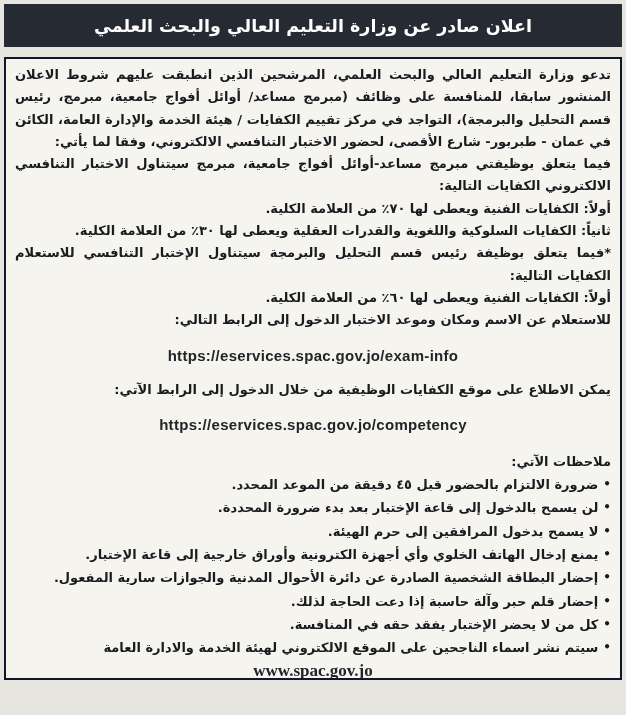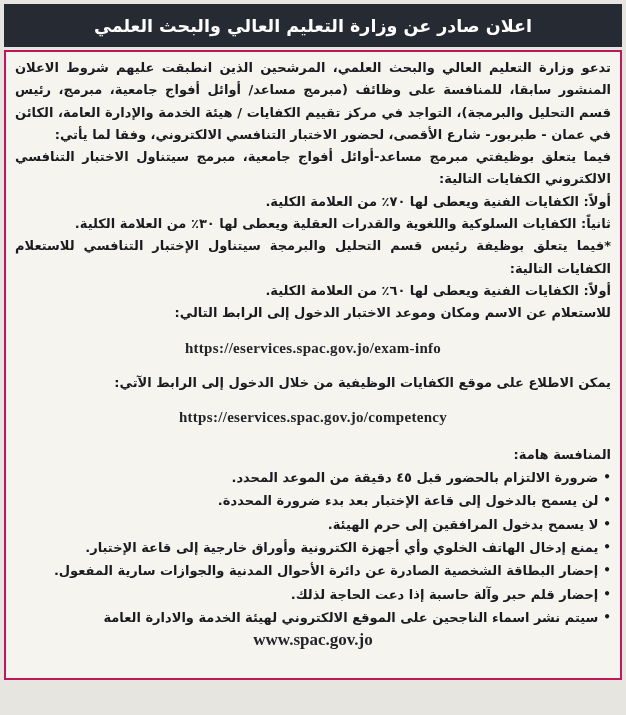--- a/index.html
+++ b/index.html
@@ -6,51 +6,51 @@
   body {
     width: 626px; height: 715px;
     background: #e7e5e0;
     font-family: "DejaVu Sans", sans-serif;
     overflow: hidden;
   }
   .frame {
     box-sizing: border-box;
     width: 626px; height: 684px;
     padding: 4px;
-    display: flex; flex-direction: column; gap: 3px;
+    display: flex; flex-direction: column; gap: 10px;
   }
   .header-box {
     flex: 0 0 auto;
     background: #262a33;
     color: #fdfdfd;
     text-align: center;
     font-weight: bold;
     font-size: 17.5px;
     line-height: 24px;
     padding: 10px 6px 9px;
   }
   .content-box {
     flex: 1 1 auto;
     box-sizing: border-box;
     background: #f6f4ef;
-    border: 2px solid #be185d;
+    border: 2px solid #0f172a;
     padding: 5px 9px 20px;
     direction: rtl;
     text-align: justify;
     color: #1a1b1f;
     font-weight: bold;
     font-size: 13px;
     line-height: 22.3px;
     overflow: hidden;
   }
   .para { margin: 0; }
   .url-line {
     direction: ltr;
     text-align: center;
-    font-family: Liberation Serif, serif;
+    font-family: Liberation Sans, sans-serif;
     font-weight: bold;
     font-size: 15px;
     line-height: 19px;
     letter-spacing: 0.3px;
     margin: 14px 0;
     color: #23242a;
   }
   .competency-line { margin-top: 7px; }
   .notes-title { margin-top: 17px; }
   .note { margin: 0; }
@@ -92,40 +92,43 @@
     <p class="para">أولاً: الكفايات الفنية ويعطى لها ٦٠٪ من العلامة الكلية.</p>
 
     <p class="para">للاستعلام عن الاسم ومكان وموعد الاختبار الدخول إلى الرابط التالي:</p>
 
     <div class="url-line">https://eservices.spac.gov.jo/exam-info</div>
 
     <p class="para competency-line">يمكن الاطلاع على موقع الكفايات الوظيفية من خلال الدخول إلى الرابط الآتي:</p>
 
     <div class="url-line">https://eservices.spac.gov.jo/competency</div>
 
-    <p class="para notes-title">المنافسة هامة:</p>
+    <p class="para notes-title">ملاحظات الآتي:</p>
 
     <div class="note">
       <span class="note-bullet">•</span><span>ضرورة الالتزام بالحضور قبل ٤٥ دقيقة من الموعد المحدد.</span>
     </div>
     <div class="note">
       <span class="note-bullet">•</span><span>لن يسمح بالدخول إلى قاعة الإختبار بعد بدء ضرورة المحددة.</span>
     </div>
     <div class="note">
       <span class="note-bullet">•</span><span>لا يسمح بدخول المرافقين إلى حرم الهيئة.</span>
     </div>
     <div class="note">
       <span class="note-bullet">•</span><span>يمنع إدخال الهاتف الخلوي وأي أجهزة الكترونية وأوراق خارجية إلى قاعة الإختبار.</span>
     </div>
     <div class="note">
       <span class="note-bullet">•</span><span>إحضار البطاقة الشخصية الصادرة عن دائرة الأحوال المدنية والجوازات سارية المفعول.</span>
     </div>
     <div class="note">
       <span class="note-bullet">•</span><span>إحضار قلم حبر وآلة حاسبة إذا دعت الحاجة لذلك.</span>
     </div>
     <div class="note">
+      <span class="note-bullet">•</span><span>كل من لا يحضر الإختبار يفقد حقه في المنافسة.</span>
+    </div>
+    <div class="note">
       <span class="note-bullet">•</span><span>سيتم نشر اسماء الناجحين على الموقع الالكتروني لهيئة الخدمة والادارة العامة</span>
     </div>
 
     <div class="footer-site">www.spac.gov.jo</div>
 
   </div>
 </div>
 
 </body></html>

